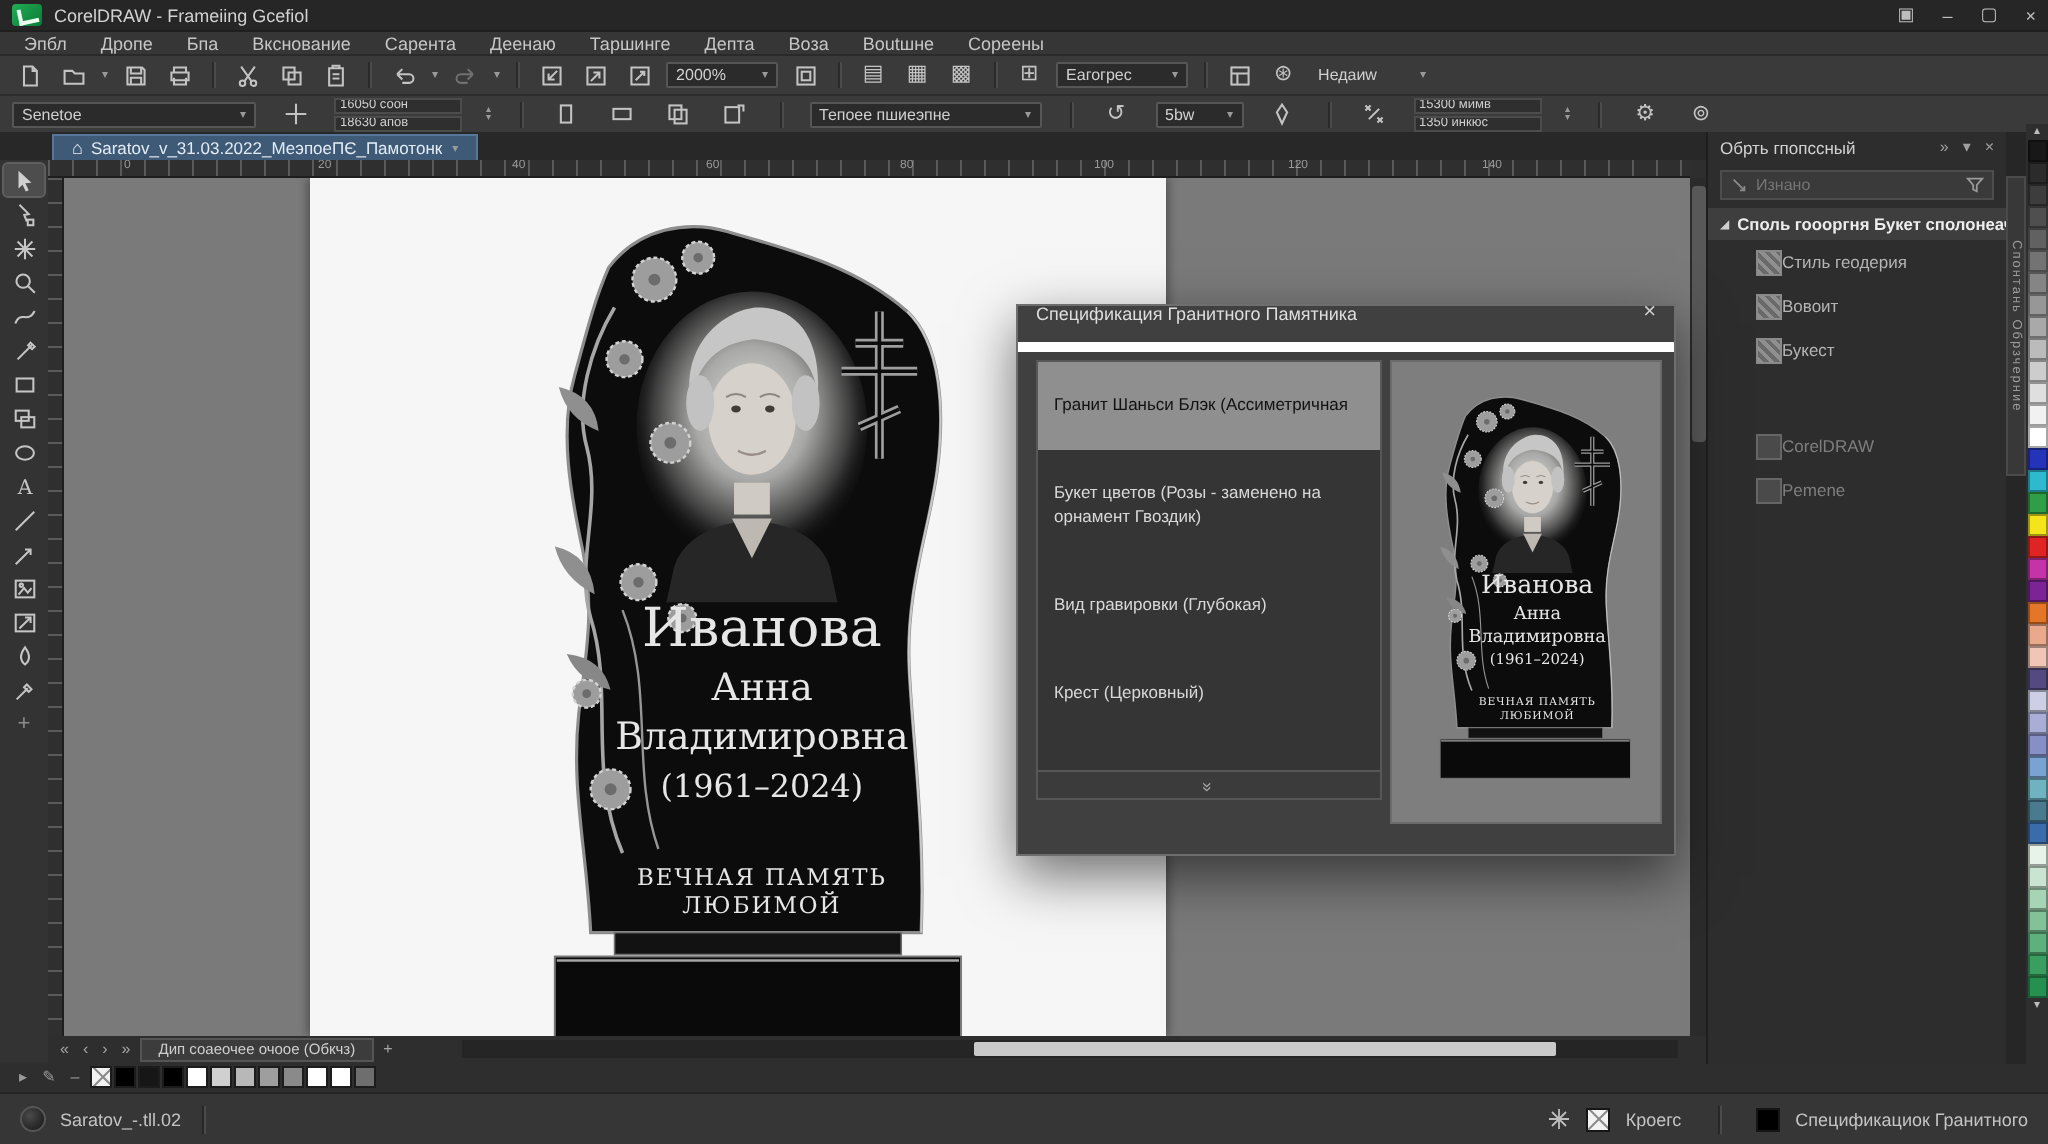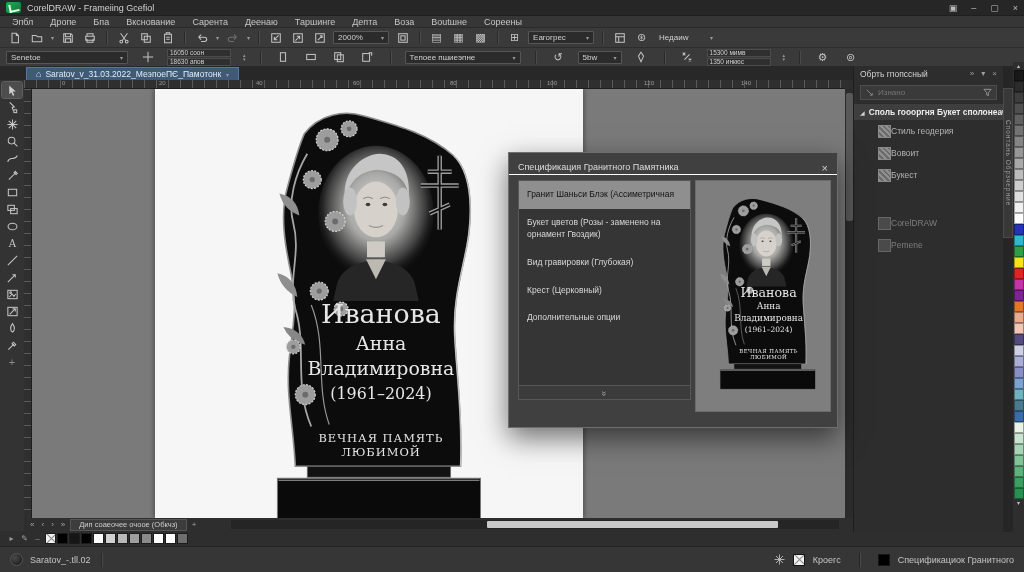--- a/index.html
+++ b/index.html
@@ -41,24 +41,24 @@
   .tool svg{width:13px;height:13px;stroke:#c5c5c5;fill:none;stroke-width:1.1;}
   .tool.selected{background:#4d4d4d;outline:1px solid #5f5f5f;}
   .tool .plus{font-size:11px;color:#8b8b8b;}
   
   .canvas{left:32px;top:89px;width:813px;height:429px;background:#7a7a7a;overflow:hidden;}
   .page{position:absolute;left:123px;top:0;width:428px;height:429px;background:#f6f6f6;box-shadow:-2px 0 4px rgba(0,0,0,.25),2px 0 4px rgba(0,0,0,.25);}
   .vscroll{left:845px;top:89px;width:9px;height:429px;background:#2b2b2b;}
   .vscroll .thumb{position:absolute;left:1px;top:4px;width:7px;height:128px;background:#585858;border-radius:2px;}
   
   .dialog{left:508px;top:152px;width:330px;height:276px;background:#404040;border:1px solid #6e6e6e;box-shadow:0 10px 26px rgba(0,0,0,.55);z-index:40;}
-  .dlg-title{height:22px;display:flex;align-items:flex-start;padding:9px 9px;font-size:9px;color:#dedede;border-bottom:1px solid #ffffff;}
+  .dlg-title{height:22px;display:flex;align-items:flex-end;padding:9px 9px;font-size:9px;color:#dedede;border-bottom:5px solid #ffffff;}
   .dlg-close{margin-left:auto;font-size:11px;color:#cfcfcf;}
   .dlg-list{position:absolute;left:9px;top:27px;width:173px;height:206px;background:#353535;border:1px solid #575757;overflow:hidden;}
-  .dlg-item{padding:8px 8px;font-size:8.5px;line-height:1.4;color:#d8d8d8;}
+  .dlg-item{padding:16px 8px;font-size:8.5px;line-height:1.4;color:#d8d8d8;}
   .dlg-item.selected{background:#8f8f8f;color:#121212;}
   .dlg-chevron{position:absolute;left:9px;top:233px;width:173px;height:14px;background:#3b3b3b;border:1px solid #575757;border-top:none;display:flex;align-items:center;justify-content:center;}
   .dlg-chevron span{display:inline-block;transform:rotate(90deg);font-size:9px;color:#a8a8a8;letter-spacing:-1px;}
   .dlg-preview{position:absolute;left:186px;top:27px;width:136px;height:232px;background:#7e7e7e;box-shadow:inset 0 0 0 1px #6a6a6a;}
   
   .docker{left:853px;top:66px;width:150px;height:466px;background:#2d2d2d;border-left:1px solid #1e1e1e;font-size:8.5px;}
   .docker-header{height:15px;display:flex;align-items:center;padding:0 6px;color:#d2d2d2;gap:36px;}
   .docker-header .hicons{margin-left:auto;display:flex;gap:7px;color:#9f9f9f;font-size:8px;}
   .docker-search{margin:4px 6px;height:15px;background:#3a3a3a;border:1px solid #4d4d4d;display:flex;align-items:center;padding:0 4px;gap:4px;}
   .docker-search input{flex:1;background:transparent;border:none;outline:none;color:#9a9a9a;font-size:8px;width:80px;font-family:inherit;}

